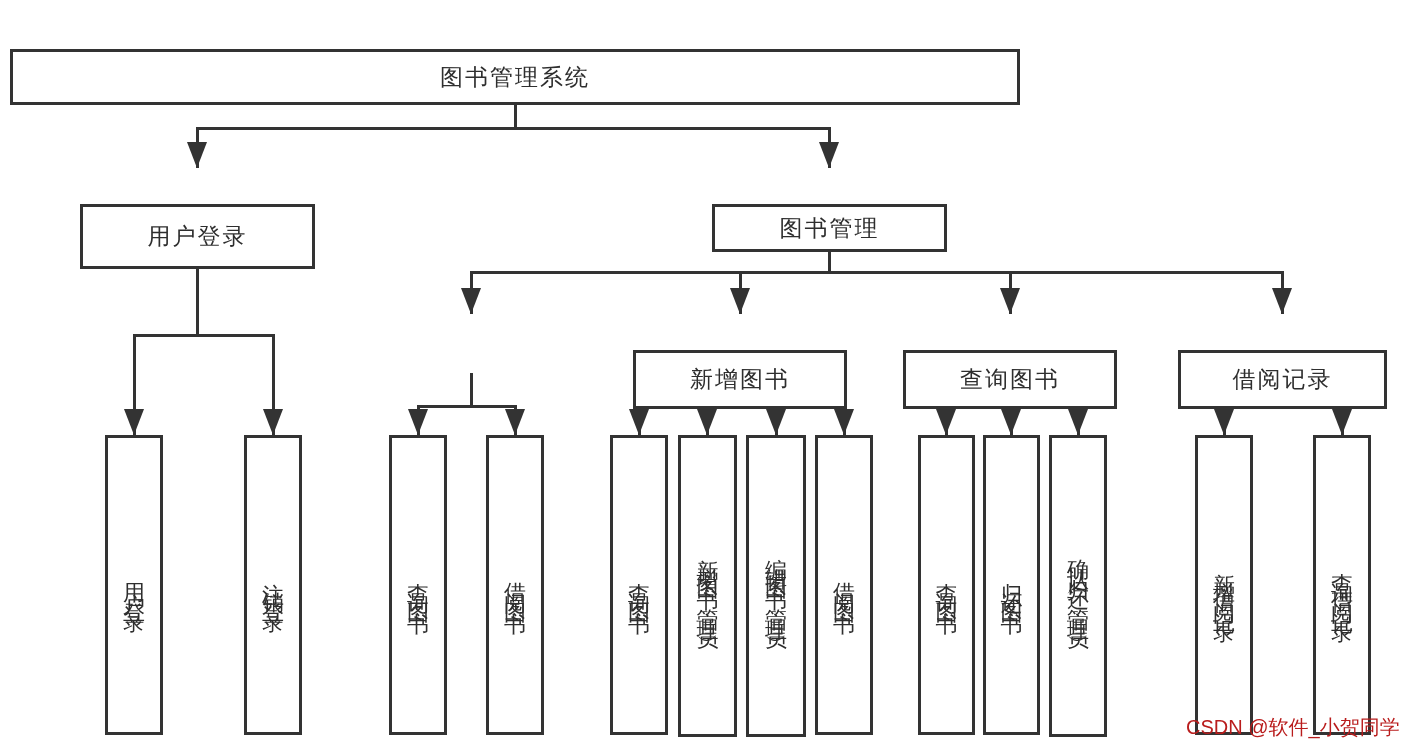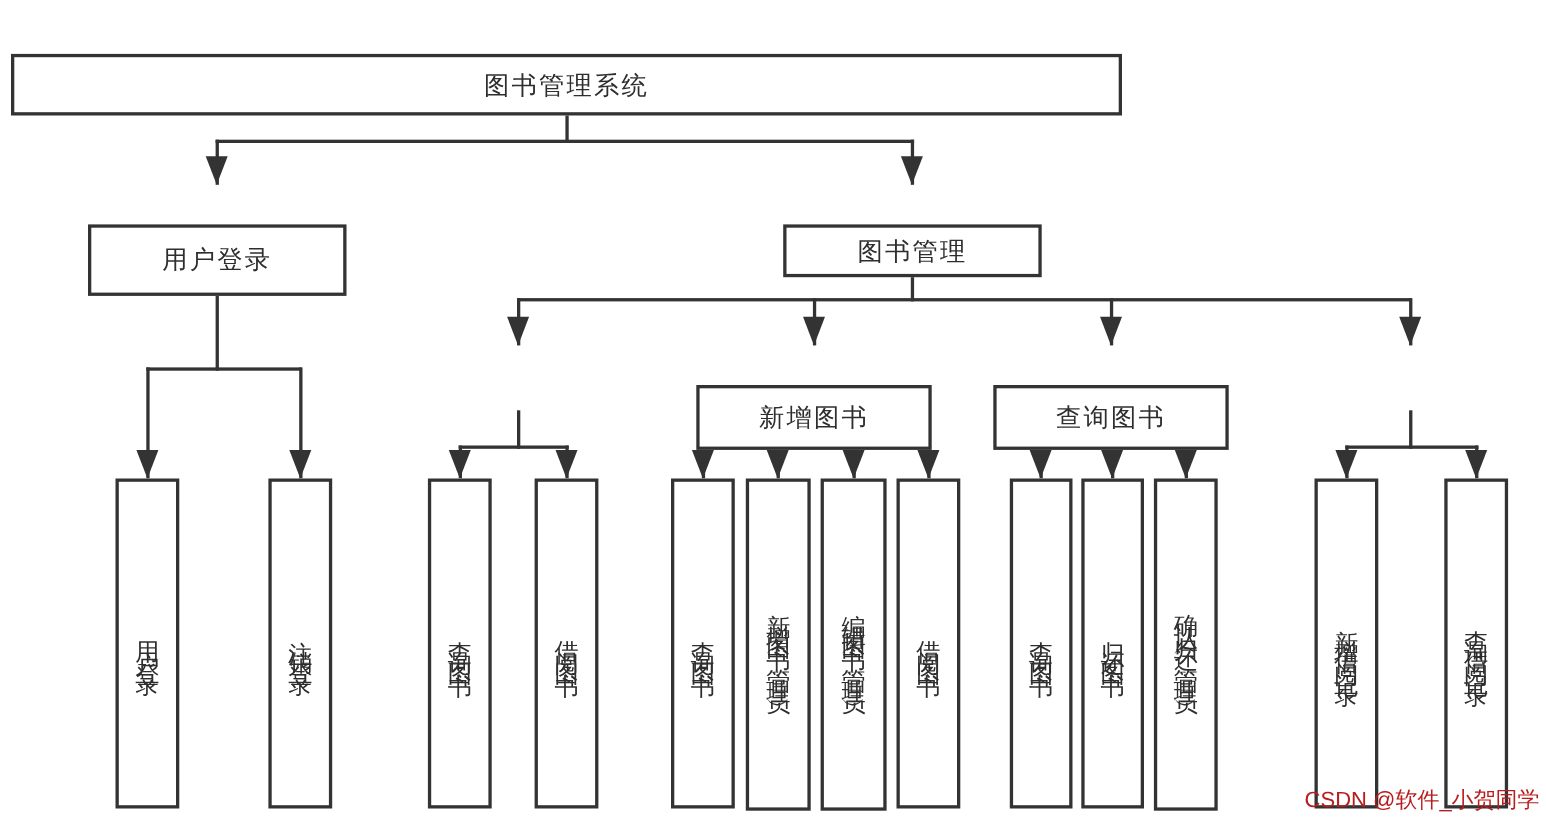--- a/index.html
+++ b/index.html
@@ -62,20 +62,21 @@
   <div class="arrow" style="left:461px;  top:288px"></div>
   <div class="line-v" style="left:739px;  top:271px; height:43px"></div>
   <div class="arrow" style="left:730px;  top:288px"></div>
   <div class="line-v" style="left:1009px; top:271px; height:43px"></div>
   <div class="arrow" style="left:1000px; top:288px"></div>
   <div class="line-v" style="left:1281px; top:271px; height:43px"></div>
   <div class="arrow" style="left:1272px; top:288px"></div>
 
   <div class="node h" style="left:633px; top:314px; width:214px; height:59px">新增图书</div>
   <div class="node h" style="left:903px; top:314px; width:214px; height:59px">查询图书</div>
+  <div class="node h" style="left:1178px; top:314px; width:209px; height:59px">借阅记录</div>
 
   <div class="line-v" style="left:470px; top:373px; height:35px"></div>
   <div class="line-h" style="left:417px; top:405px; width:100px"></div>
   <div class="line-v" style="left:417px; top:405px; height:30px"></div>
   <div class="arrow" style="left:408px; top:409px"></div>
   <div class="line-v" style="left:514px; top:405px; height:30px"></div>
   <div class="arrow" style="left:505px; top:409px"></div>
 
   <div class="line-v" style="left:739px; top:373px; height:35px"></div>
   <div class="line-h" style="left:638px; top:405px; width:208px"></div>

